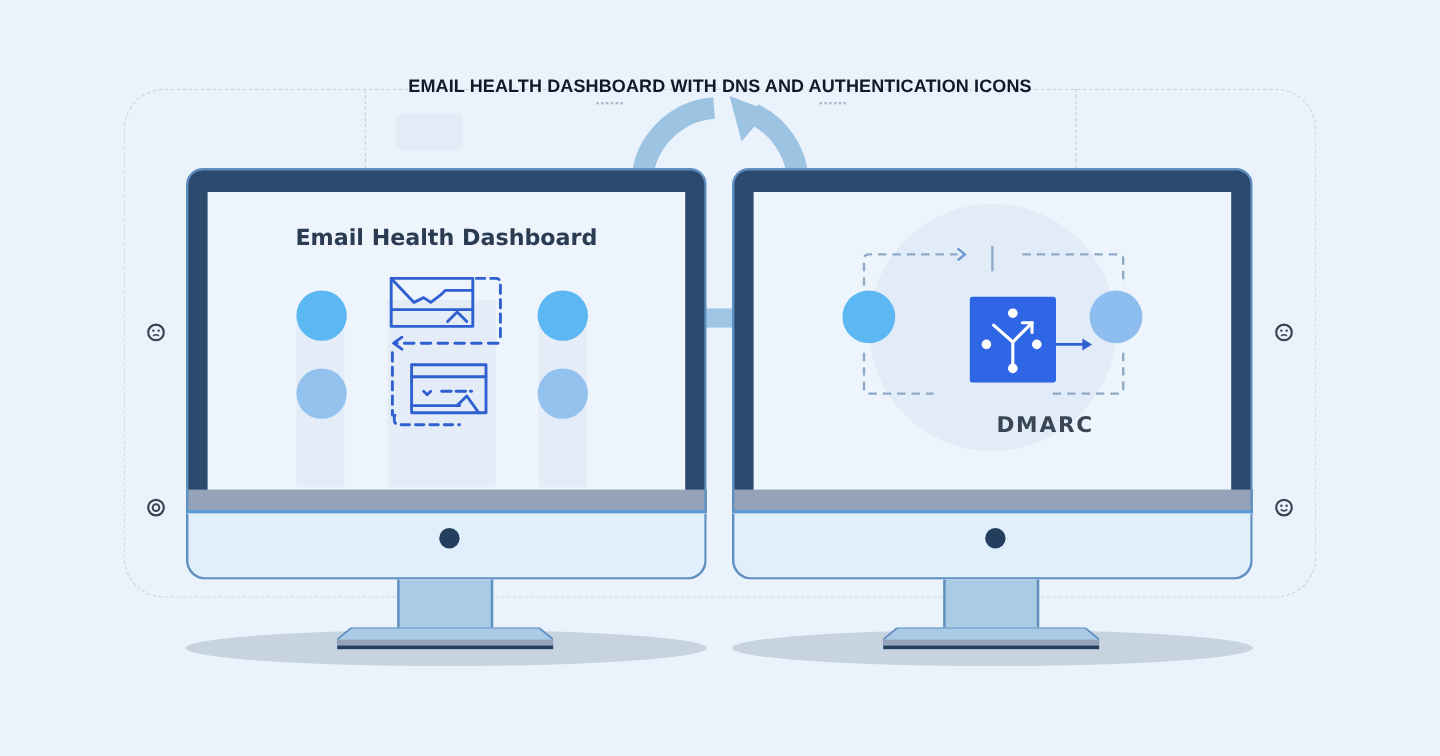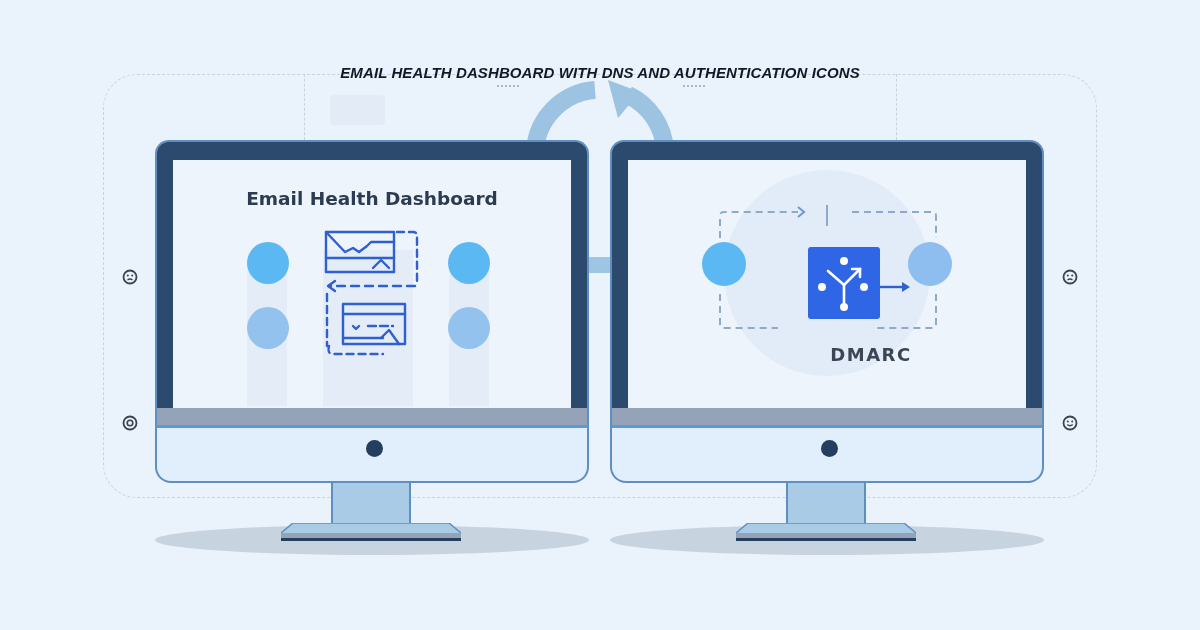--- a/index.html
+++ b/index.html
@@ -17,21 +17,20 @@
       border: 1.5px dashed #c9d3df; border-radius: 34px;
     }
     .vguide { position: absolute; top: 74px; height: 66px; border-left: 1.5px dashed #c9d3df; }
     .hdots { position: absolute; top: 85px; width: 22px; border-top: 2px dotted #a9b8c9; }
     .ghost-rect { position: absolute; background: #e3ecf6; border-radius: 4px; }
 
     .title {
       position: absolute; left: 0; right: 0; top: 64px; text-align: center;
       font-weight: 700; font-size: 15px; color: #111827; letter-spacing: 0.1px;
       font-family: "Liberation Sans", sans-serif;
-      font-style: italic;
     }
 
     
     .arc-svg { position: absolute; left: 500px; top: 70px; }
 
     
     .monitor { position: absolute; width: 434px; height: 345px; }
     .bezel {
       position: absolute; left: 0; top: 0; width: 434px; height: 270px;
       background: #2b4a6e; border-radius: 14px 14px 0 0;

